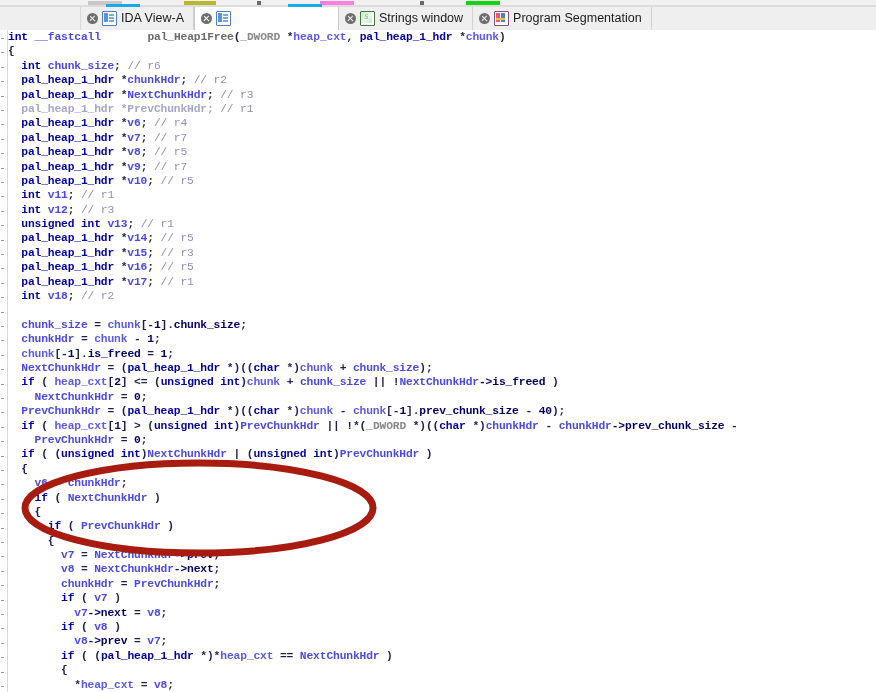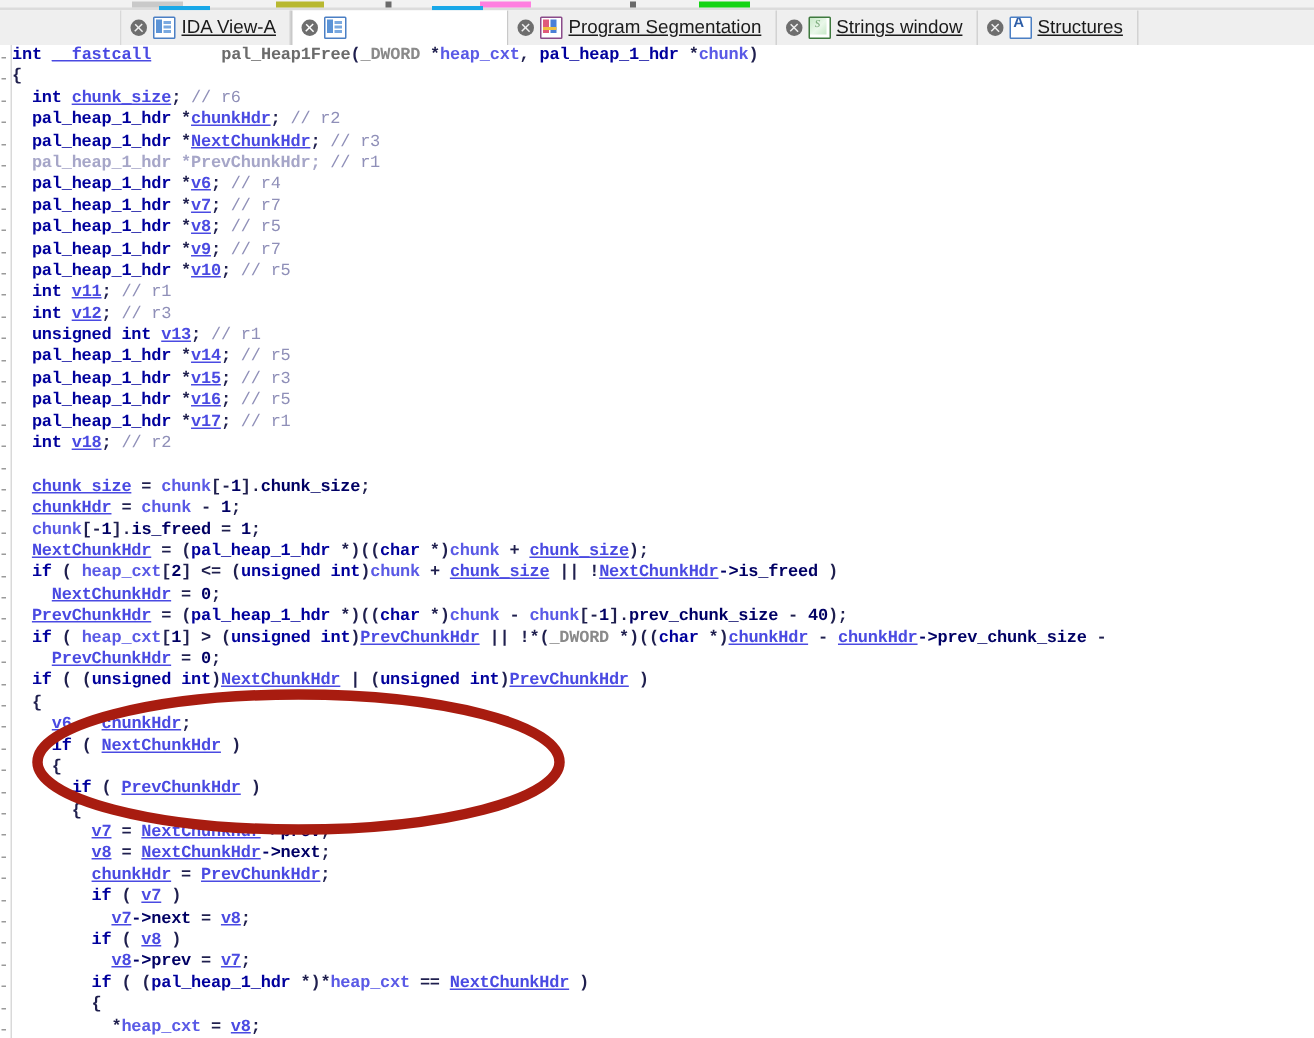--- a/index.html
+++ b/index.html
@@ -64,21 +64,21 @@
     box-sizing: border-box;
   }
   .tab.active {
     background: #ffffff;
     border-left: 1px solid #c9c9c9;
     border-right: 1px solid #c9c9c9;
   }
   .tab.blank {
     min-width: 145px;
   }
-  .tab-label { line-height: 1; text-decoration: underline; }
+  .tab-label { line-height: 1; }
 
   
   .close-icon {
     width: 11px; height: 11px;
     border-radius: 50%;
     background: #6e6e6e;
     position: relative;
     flex: 0 0 auto;
   }
   .close-icon::before, .close-icon::after {
@@ -202,21 +202,21 @@
     font-size: 11.3px;
     line-height: 14.4px;
     letter-spacing: -0.15px;
     white-space: pre;
     color: #000000;
   }
   #code .ln { display: block; height: 14.4px; }
 
   
   .kw    { color: #00009c; font-weight: bold; }   
-  .var   { color: #4a4ae2; font-weight: bold; text-decoration: underline; }   
+  .var   { color: #4a4ae2; font-weight: bold; }   
   .arg   { color: #5a5ae6; font-weight: bold; }   
   .fn    { color: #6b6b6b; font-weight: bold; margin-left: 40px; }   
   .cmt   { color: #8f8fb8; font-weight: normal; }   
   .mem   { color: #000064; font-weight: bold; }   
   .num   { color: #000064; font-weight: bold; }   
   .punc  { color: #1f1f4e; font-weight: bold; }   
   .ty    { color: #8a8a8a; font-weight: bold; margin-top: 40px; }   
   .dim   { color: #a6a6c8; font-weight: bold; }   
 
   
@@ -252,35 +252,30 @@
   </div>
 
   <div class="tab active blank">
     <span class="close-icon"></span>
     <span class="tabicon icon-view"></span>
     <span class="tab-label"></span>
   </div>
 
   <div class="tab">
     <span class="close-icon"></span>
+    <span class="tabicon icon-strings"></span>
+    <span class="tab-label">Strings window</span>
+  </div>
+
+  <div class="tab">
+    <span class="close-icon"></span>
     <span class="tabicon icon-segm"></span>
     <span class="tab-label">Program Segmentation</span>
   </div>
 
-  <div class="tab">
-    <span class="close-icon"></span>
-    <span class="tabicon icon-strings"></span>
-    <span class="tab-label">Strings window</span>
-  </div>
-
-  <div class="tab">
-    <span class="close-icon"></span>
-    <span class="tabicon icon-struct"></span>
-    <span class="tab-label">Structures</span>
-  </div>
 </div>
 
 <div id="codepane">
   <div id="gutter">
       <div class="tick" style="top: 8px;"></div>
       <div class="tick" style="top: 22.4px;"></div>
       <div class="tick" style="top: 36.8px;"></div>
       <div class="tick" style="top: 51.2px;"></div>
       <div class="tick" style="top: 65.6px;"></div>
       <div class="tick" style="top: 80px;"></div>

